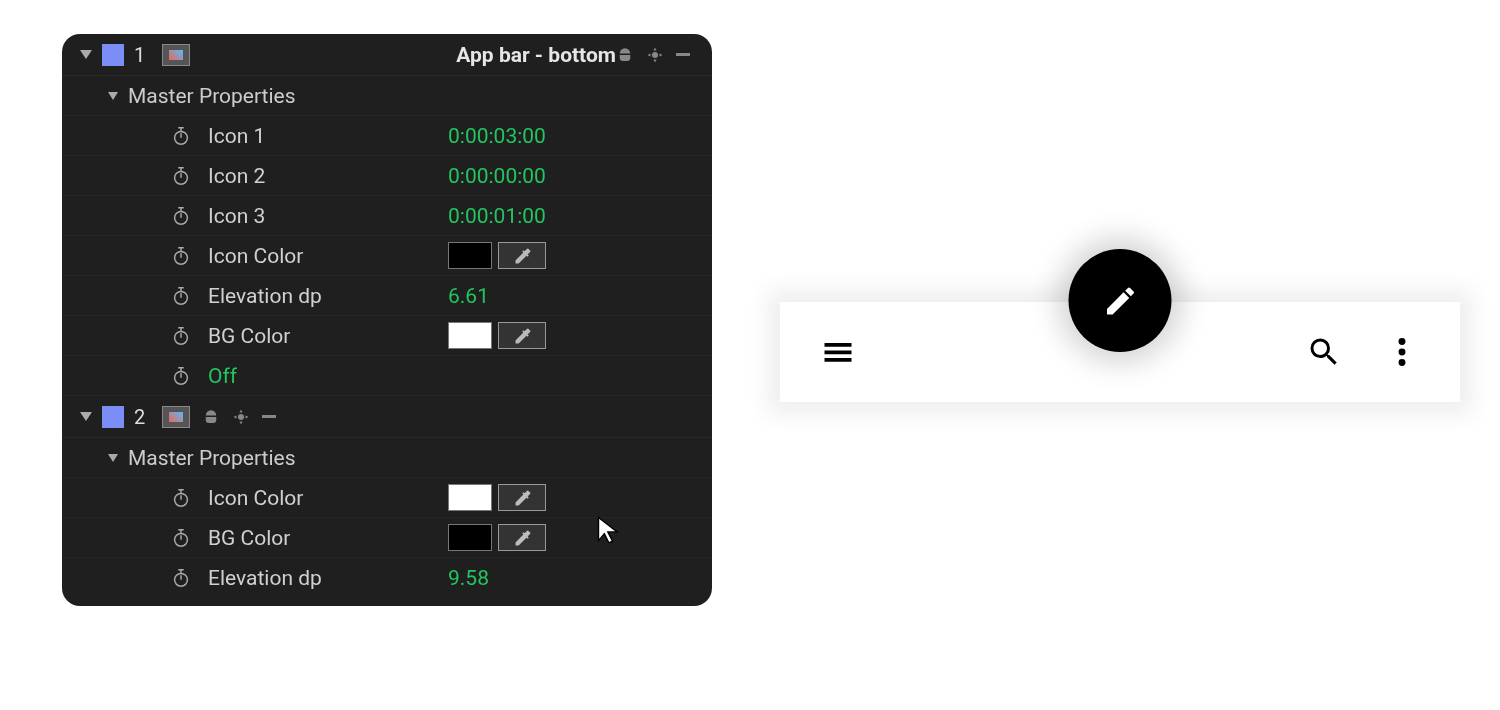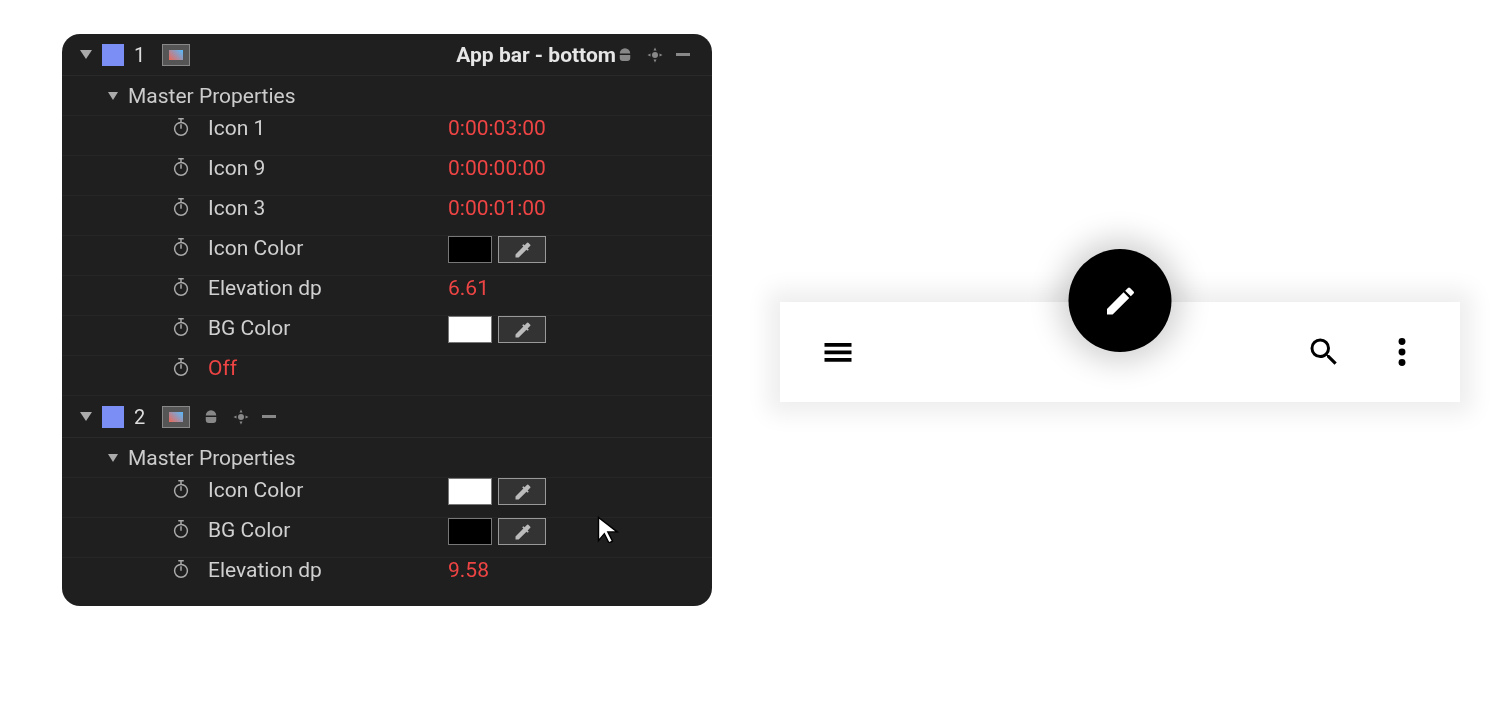--- a/index.html
+++ b/index.html
@@ -90,40 +90,40 @@
     width: 0; height: 0;
     border-left: 5px solid transparent;
     border-right: 5px solid transparent;
     border-top: 8px solid #aaa;
     margin-right: 10px;
   }
   .mp-label { color: #ccc; font-size: 21px; }
 
   .prop-row {
     display: flex;
-    align-items: flex-start;
+    align-items: center;
     height: 40px;
     border-bottom: 1px solid #262626;
     padding-left: 108px;
   }
   .panel .layer-row:last-of-type,
   .panel .prop-row:last-child { border-bottom: none; }
   .stopwatch {
     width: 22px; height: 22px;
     margin-right: 16px;
     display: inline-block;
   }
   .stopwatch svg { width: 100%; height: 100%; stroke: #aaa; fill: none; stroke-width: 1.6; }
   .prop-name {
     color: #d0d0d0;
     font-size: 21px;
     flex: 0 0 240px;
   }
   .prop-val {
-    color: #ef4444;
+    color: #22c55e;
     font-size: 21px;
   }
   .color-widget {
     display: flex;
     align-items: center;
   }
   .swatch {
     width: 44px; height: 27px;
     border: 1px solid #777;
     margin-right: 6px;
@@ -217,21 +217,21 @@
     <span class="prop-name">Icon 1</span>
     <span class="prop-val">0:00:03:00</span>
   </div>
   <div class="prop-row">
     <span class="stopwatch"><svg viewBox="0 0 24 24">
           <circle cx="12" cy="14" r="7"></circle>
           <line x1="12" y1="14" x2="12" y2="9"></line>
           <line x1="9" y1="3" x2="15" y2="3"></line>
           <line x1="12" y1="3" x2="12" y2="7"></line>
         </svg></span>
-    <span class="prop-name">Icon 9</span>
+    <span class="prop-name">Icon 2</span>
     <span class="prop-val">0:00:00:00</span>
   </div>
   <div class="prop-row">
     <span class="stopwatch"><svg viewBox="0 0 24 24">
           <circle cx="12" cy="14" r="7"></circle>
           <line x1="12" y1="14" x2="12" y2="9"></line>
           <line x1="9" y1="3" x2="15" y2="3"></line>
           <line x1="12" y1="3" x2="12" y2="7"></line>
         </svg></span>
     <span class="prop-name">Icon 3</span>

